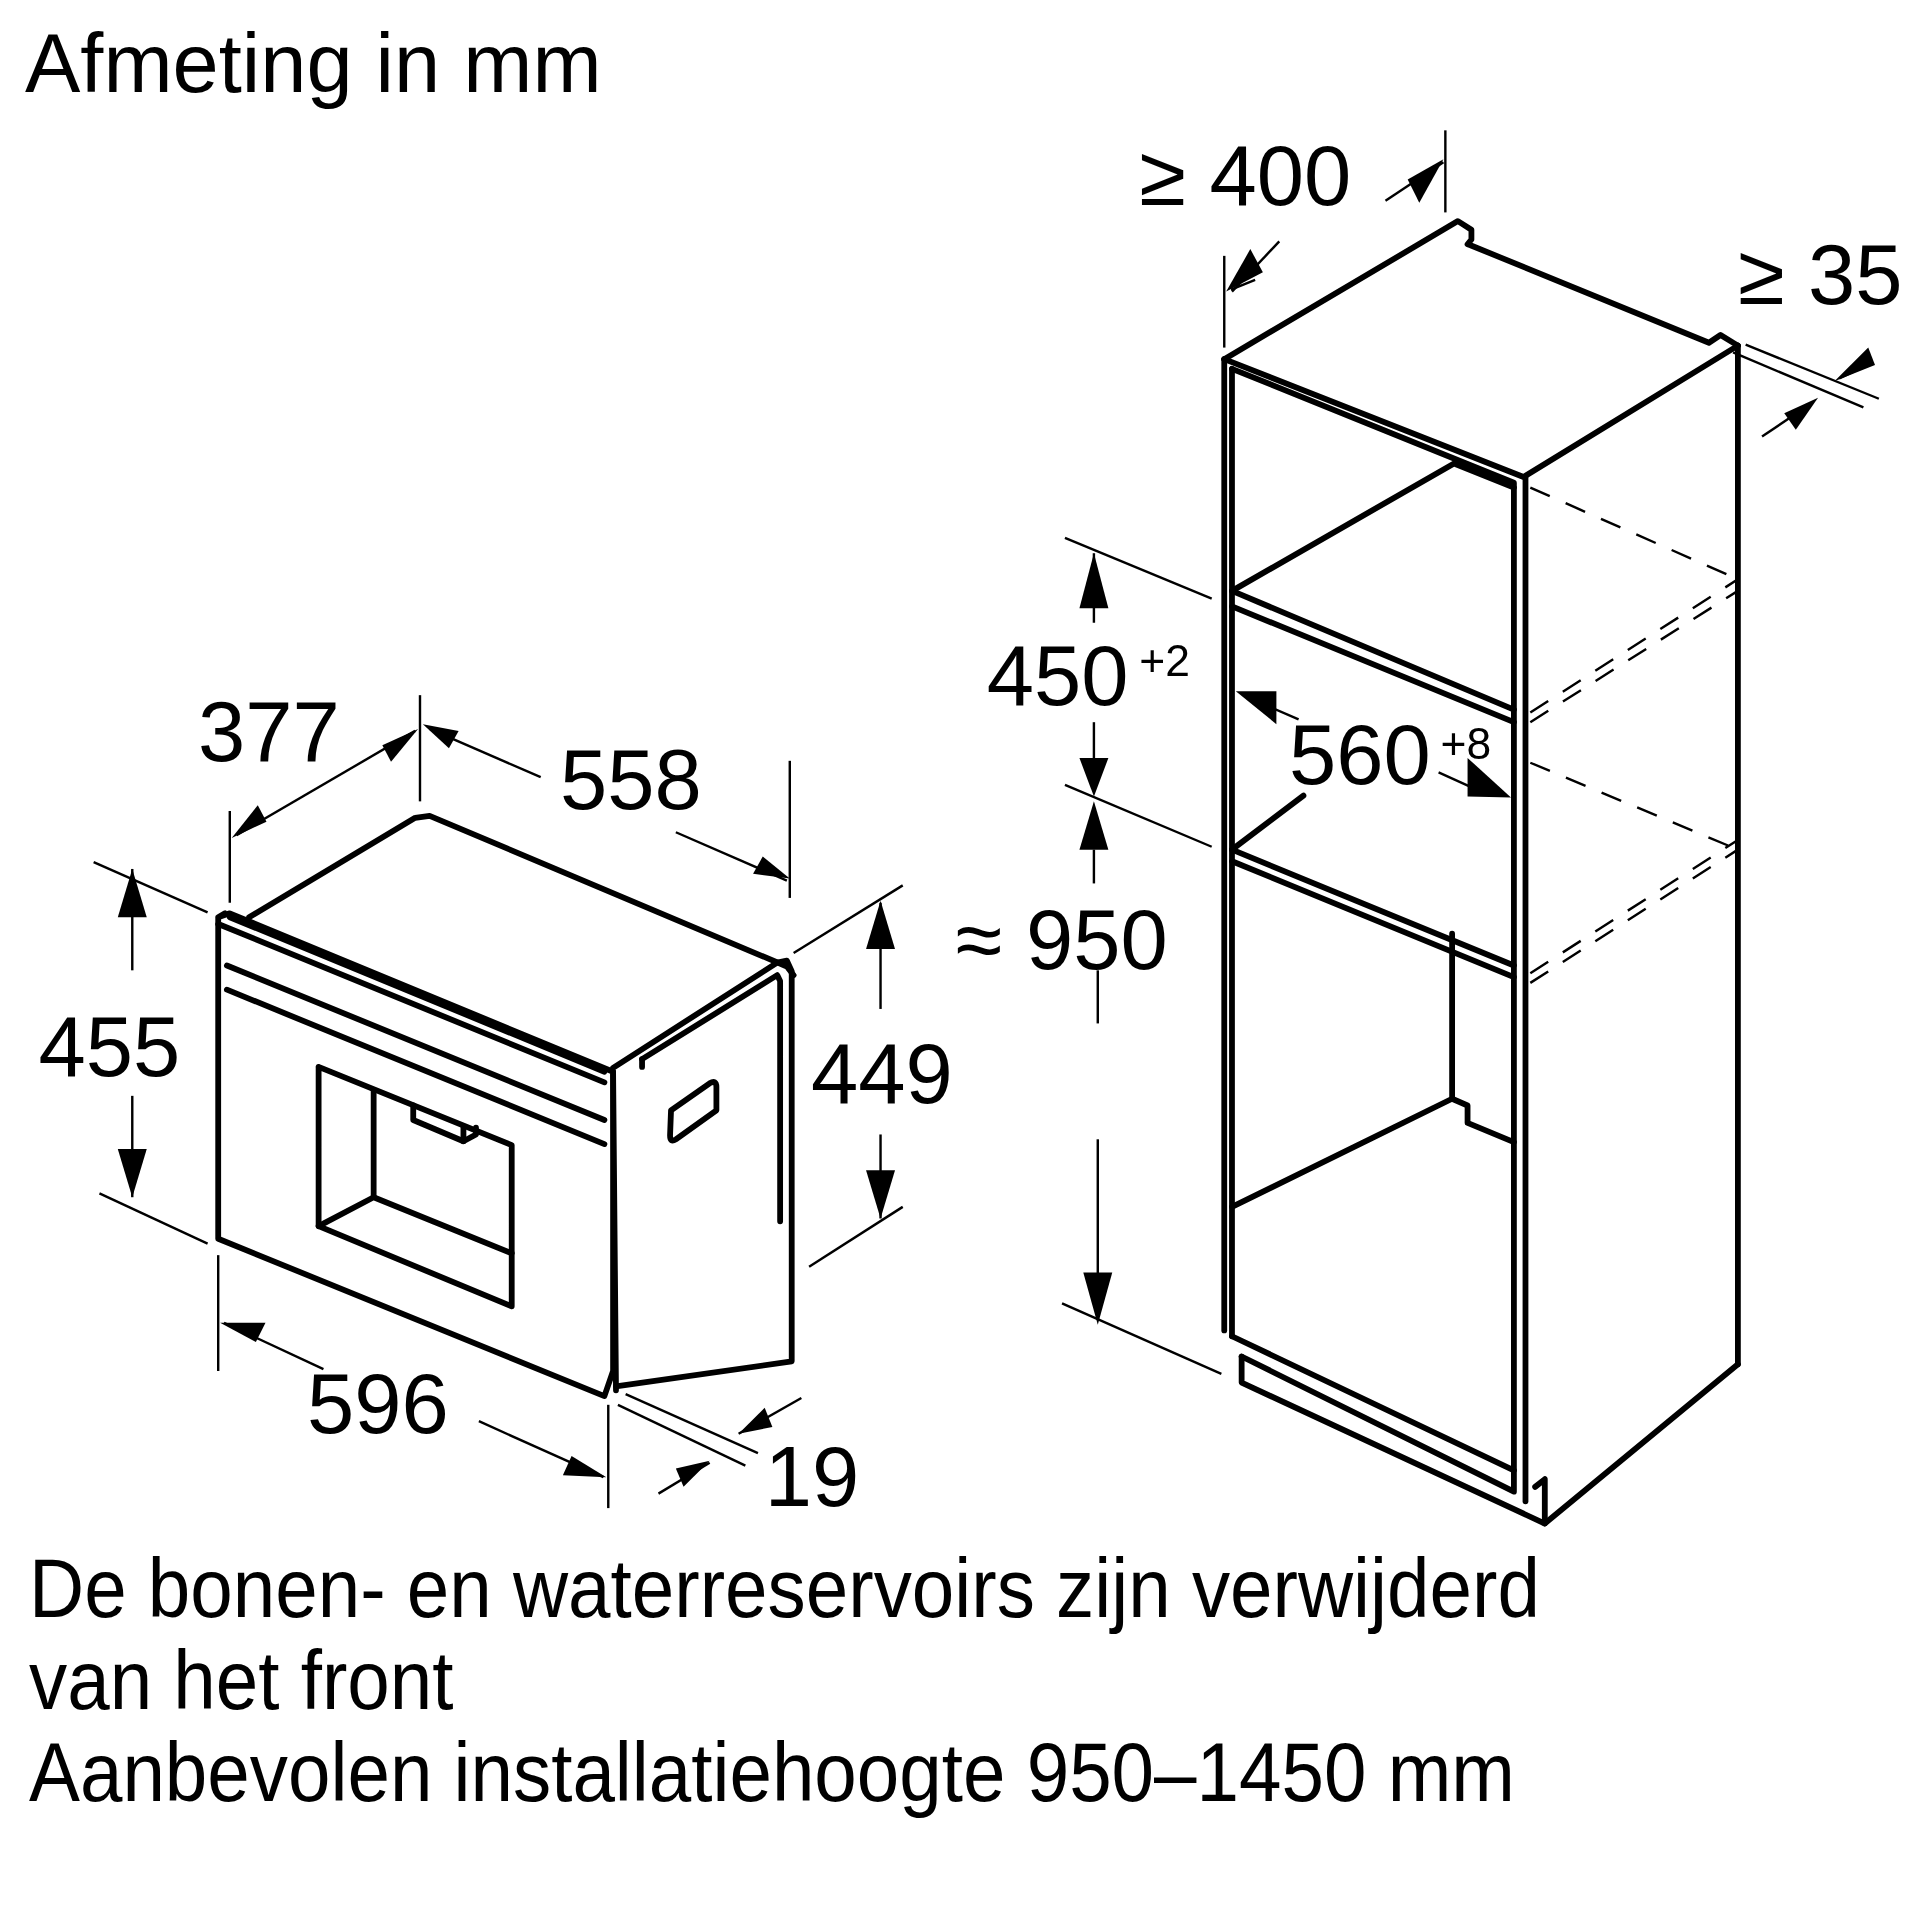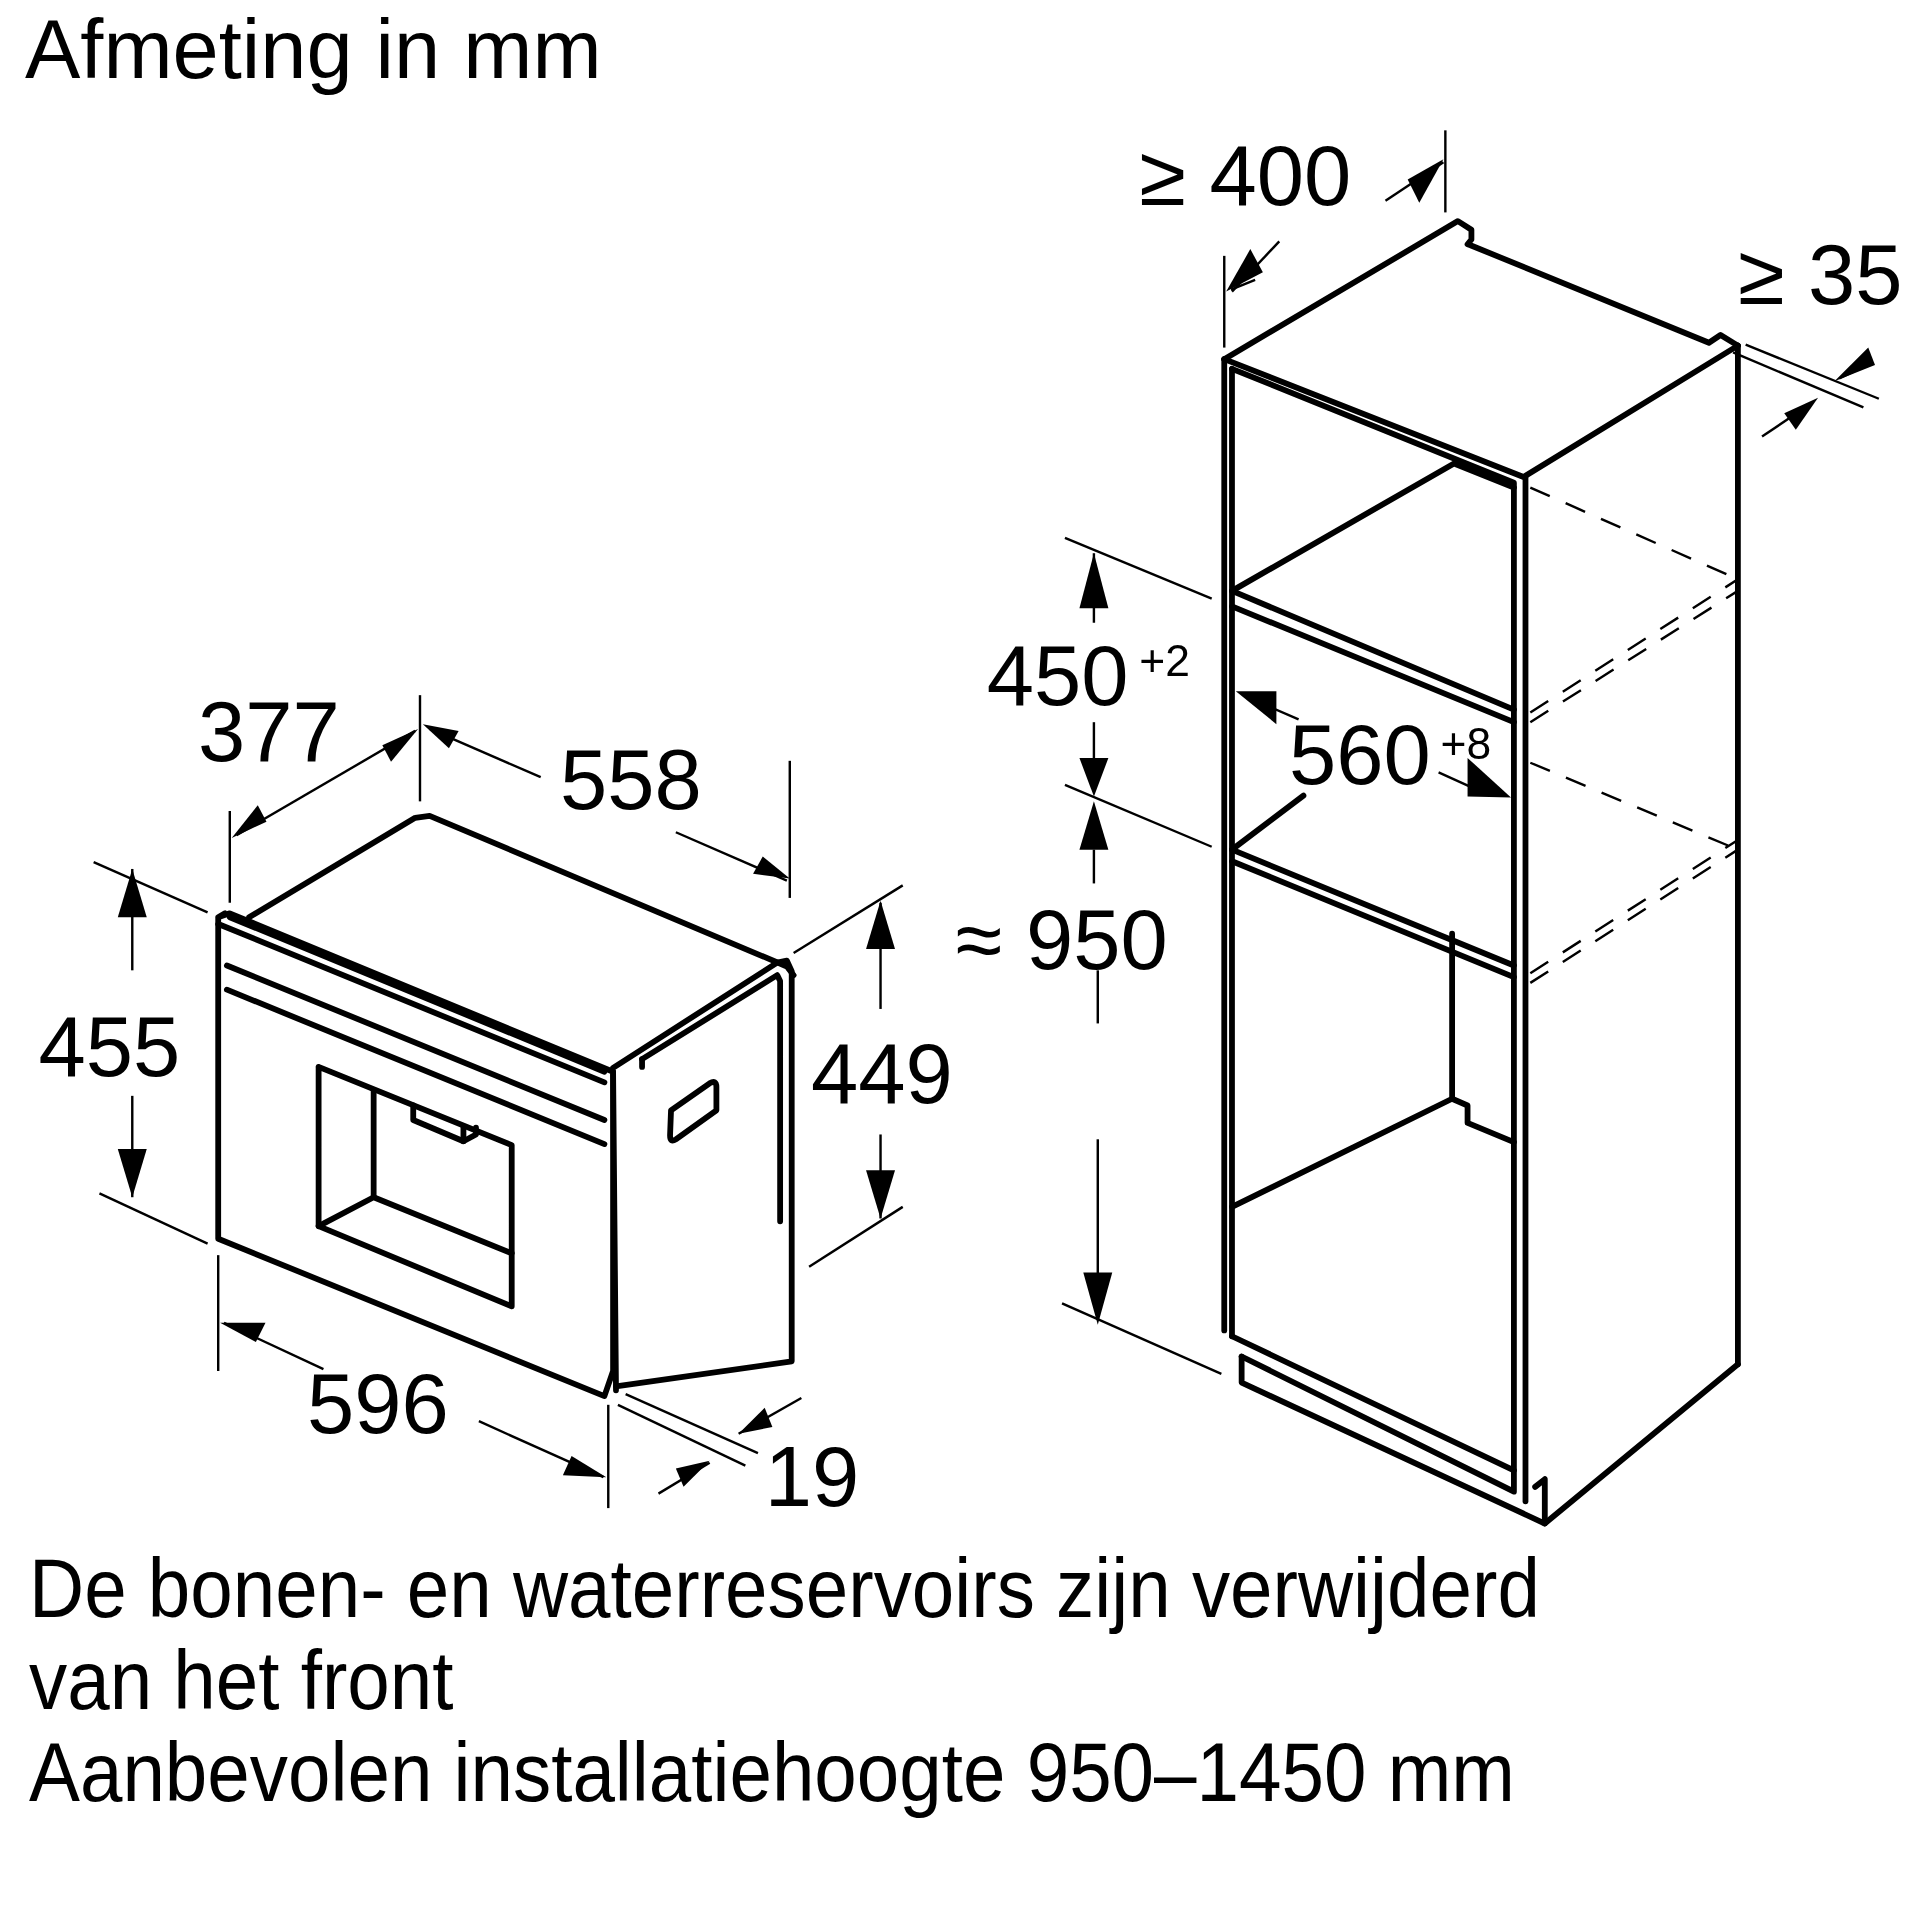--- a/index.html
+++ b/index.html
@@ -1,17 +1,17 @@
 <!DOCTYPE html>
 <html><head>
 <meta charset="utf-8">
 <style>
   html, body { margin:0; padding:0; background:#ffffff; }
   body { width:1931px; height:1931px; position:relative; overflow:hidden; font-family:"Liberation Sans", sans-serif; color:#000; }
-  .title { position:absolute; left:25px; top:8px; font-size:83px; line-height:1; letter-spacing:0px; }
+  .title { position:absolute; left:25px; top:22px; font-size:83px; line-height:1; letter-spacing:0px; }
   .notes { position:absolute; left:29px; top:1543px; font-size:83px; line-height:92px; transform:scaleX(0.92); transform-origin:left top; }
   .notes div { white-space:nowrap; }
   svg { position:absolute; left:0; top:0; }
   .ln { stroke:#000; stroke-width:6; fill:none; stroke-linejoin:round; stroke-linecap:round; }
   .th { stroke:#000; stroke-width:2.5; fill:none; }
   .dash { stroke:#000; stroke-width:2.5; fill:none; stroke-dasharray:22 18; }
   .ah { fill:#000; stroke:none; }
   .dim { font-family:"Liberation Sans", sans-serif; font-size:88px; fill:#000; }
   .sup { font-family:"Liberation Sans", sans-serif; font-size:46px; fill:#000; }
 </style>

